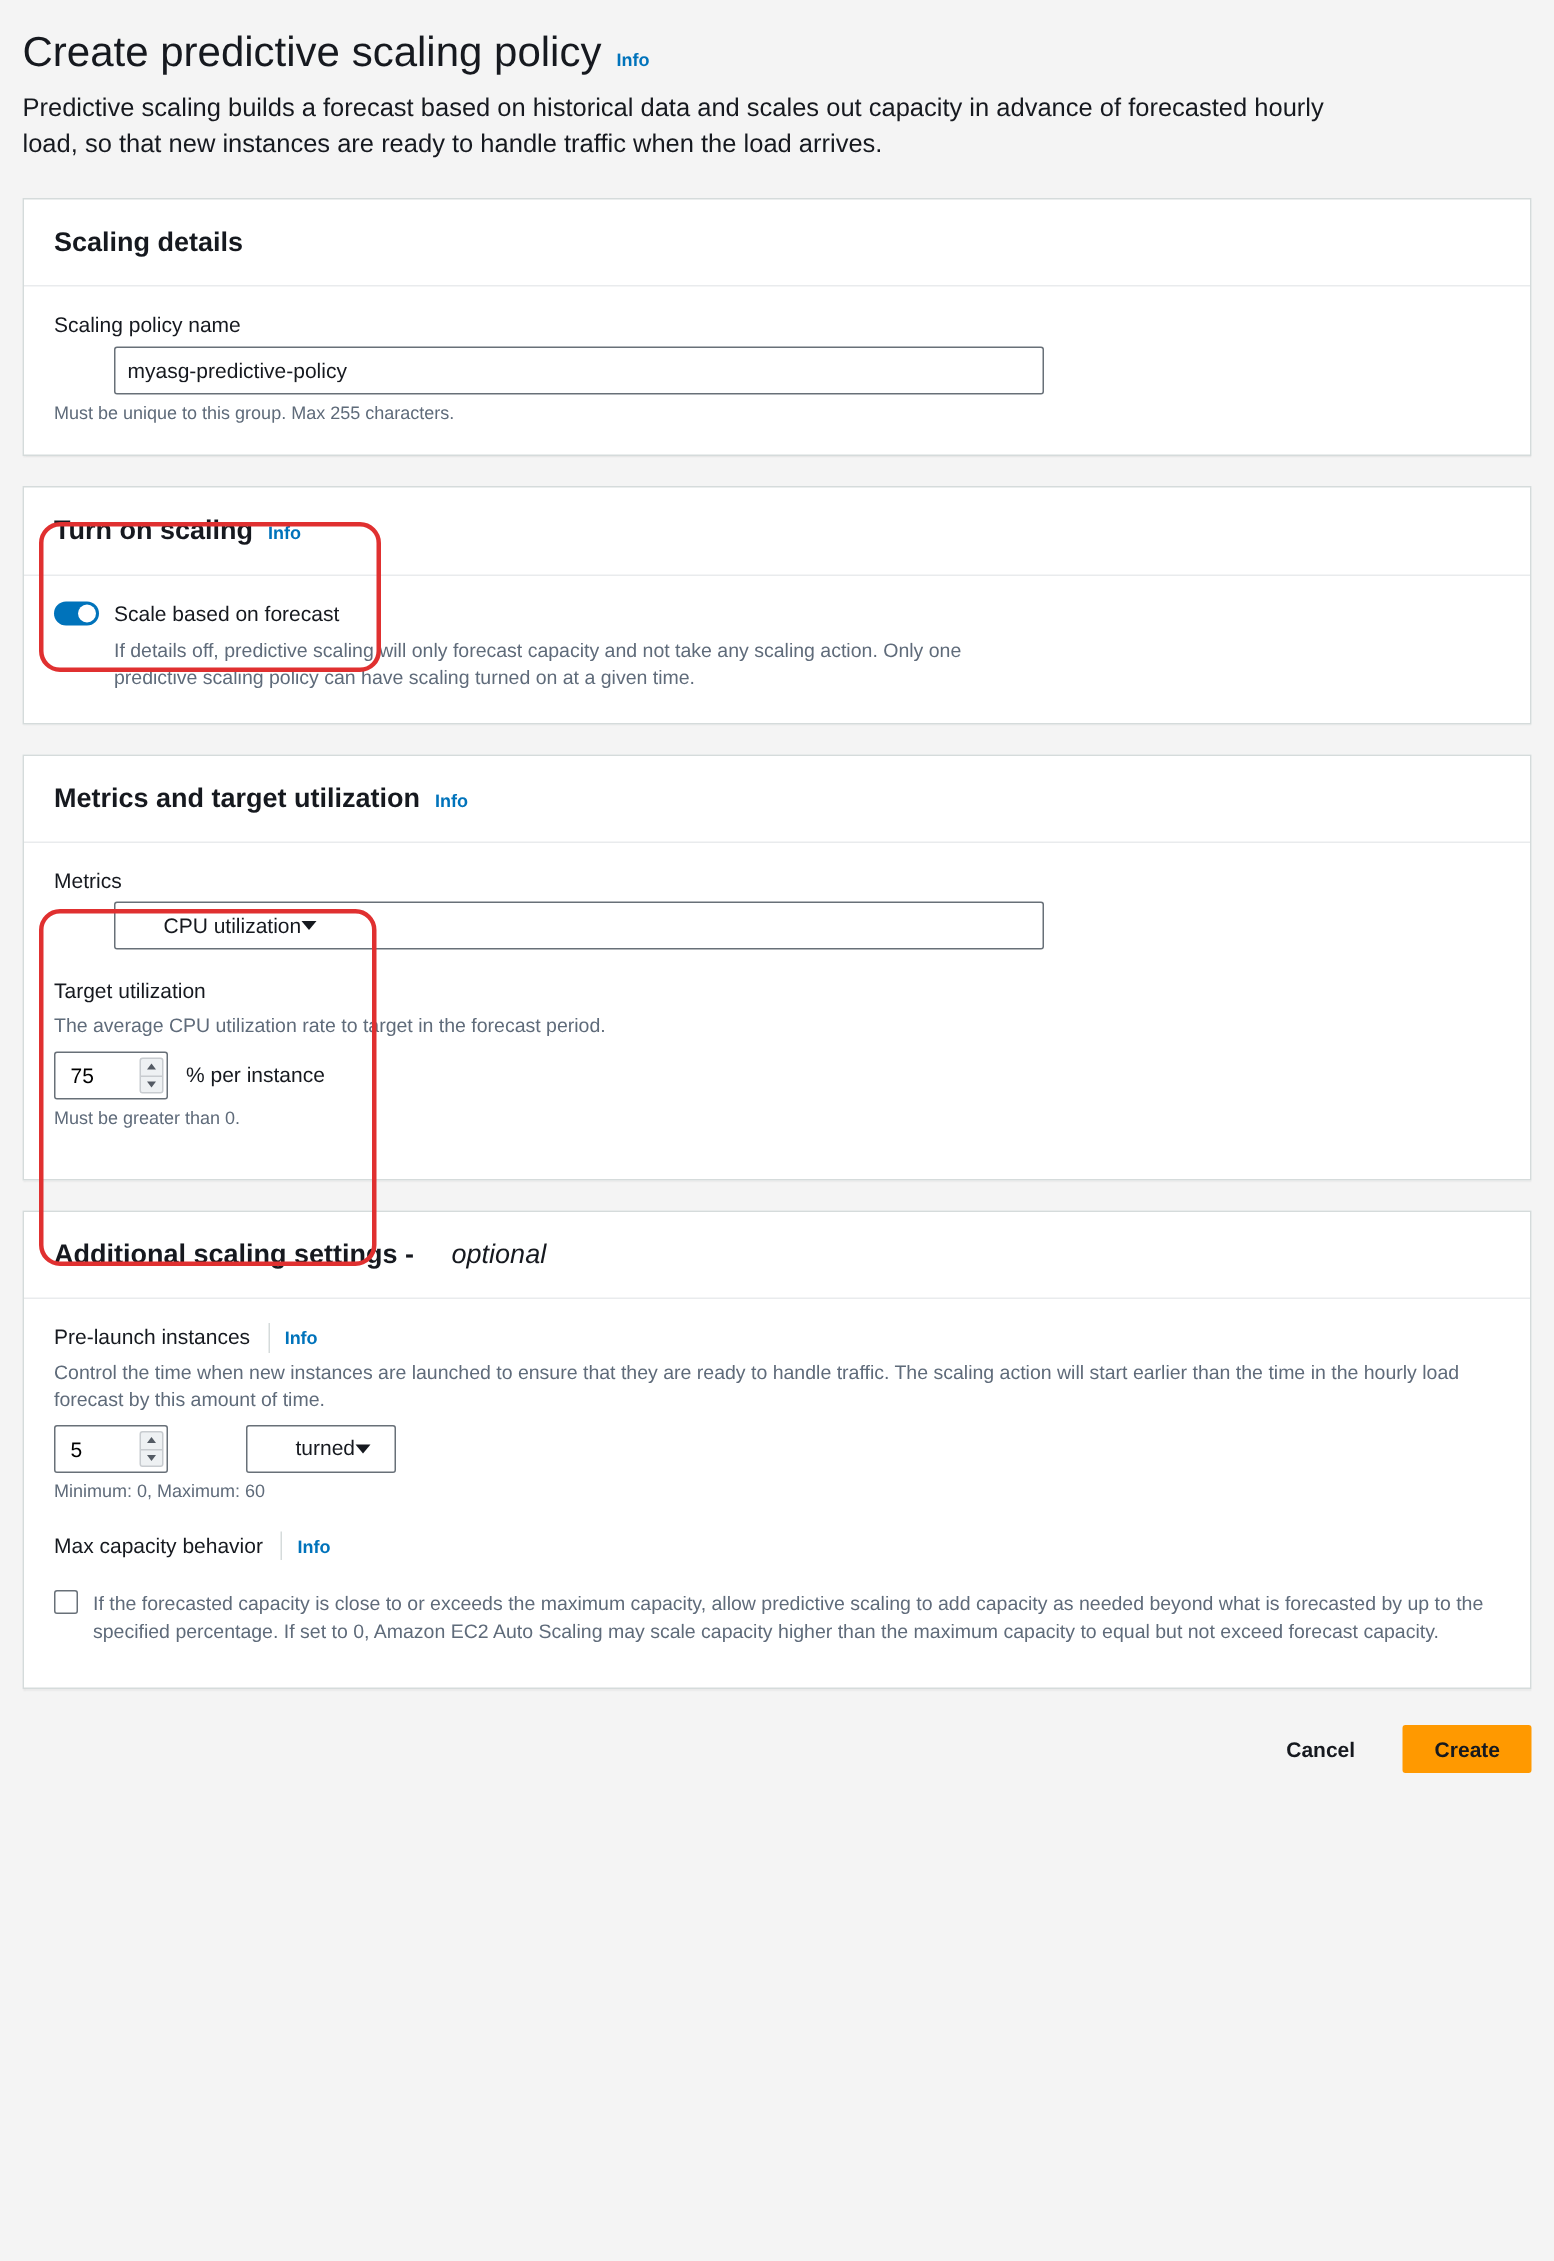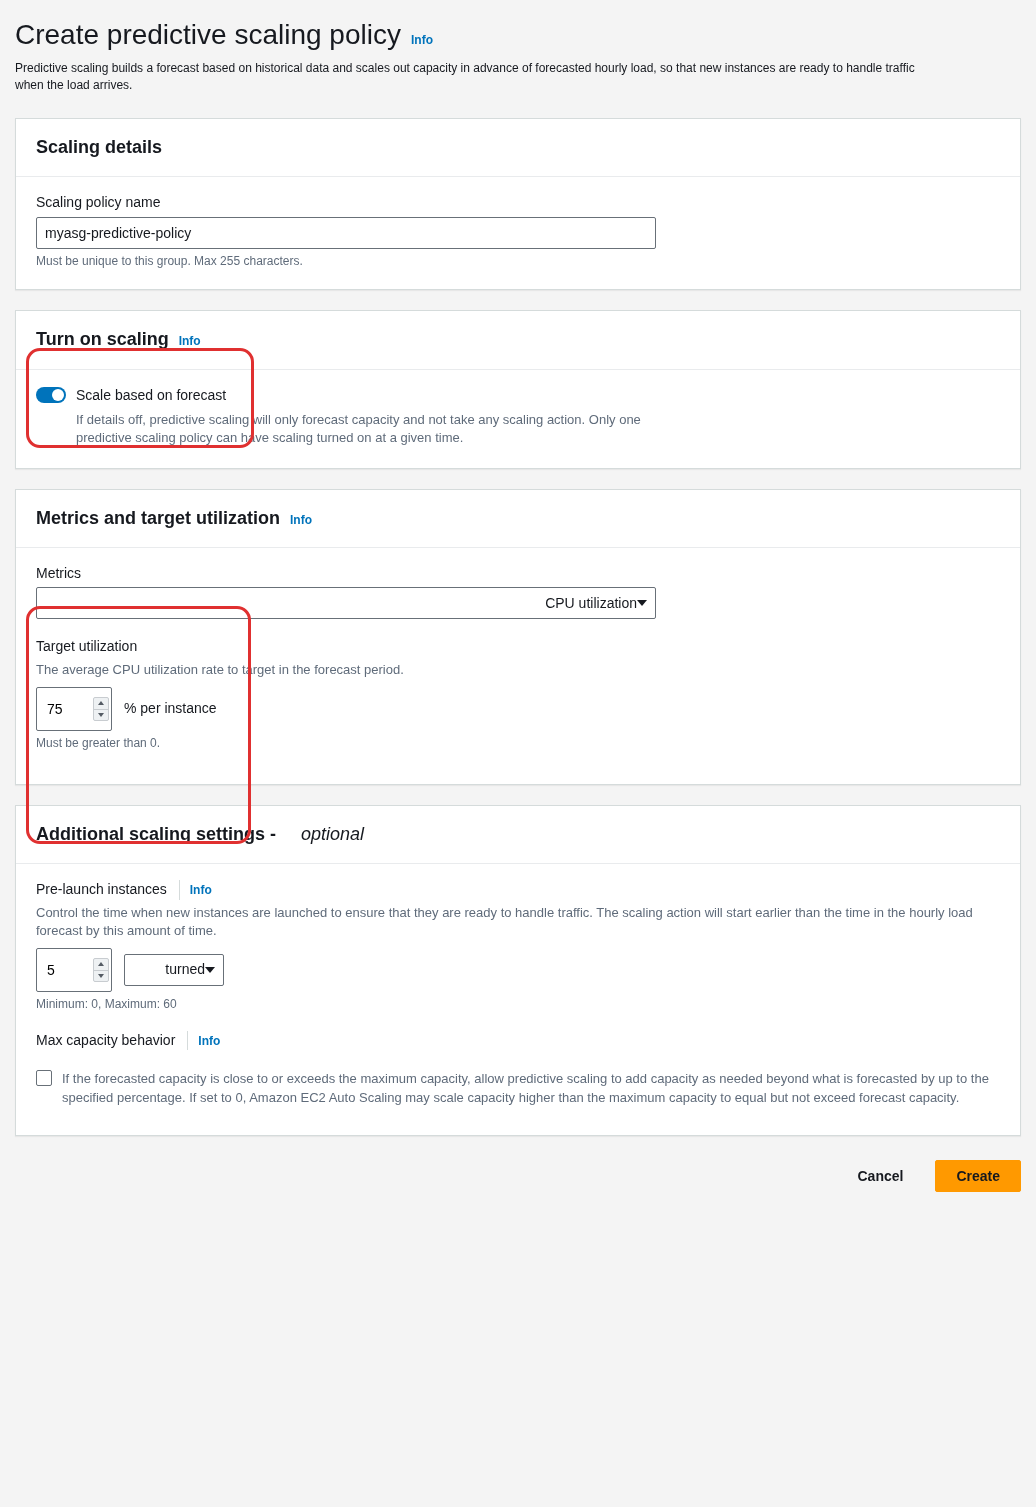--- a/index.html
+++ b/index.html
@@ -27,21 +27,21 @@
   }
   h1.page-title {
     font-size: 28px;
     font-weight: 400;
     margin: 0 0 6px 0;
     display: flex;
     align-items: baseline;
     gap: 10px;
   }
   .page-desc {
-    font-size: 12px;
+    font-size: 17px;
     color: var(--ink);
     margin: 0 0 24px 0;
     max-width: 900px;
   }
   .panel {
     background: var(--panel-bg);
     border: 1px solid var(--panel-border);
     margin-bottom: 20px;
     box-shadow: 0 1px 1px rgba(0,0,0,0.05);
   }
@@ -90,36 +90,37 @@
   .divider-left { border-left: 1px solid #d5dbdb; padding-left: 10px; margin-left: 4px;}
   input[type="text"].text-input,
   .select-box {
     height: 32px;
     border: 1px solid #687078;
     border-radius: 2px;
     padding: 4px 8px;
     font-size: 14px;
     background: #fff;
     color: var(--ink);
+    margin-left: 40px;
   }
   input.text-input { width: 620px; }
-  .select-box { width: 620px; display: flex; align-items: center; justify-content: flex-end; cursor: pointer; padding-left: 32px;}
+  .select-box { width: 620px; display: flex; align-items: center; justify-content: flex-start; cursor: pointer; padding-left: 32px;}
   .select-box.small { width: 100px; }
   .caret-down {
     width: 0; height: 0;
     border-left: 5px solid transparent;
     border-right: 5px solid transparent;
     border-top: 6px solid #16191f;
   }
   .number-input {
     display: inline-flex;
     align-items: center;
     border: 1px solid #687078;
     border-radius: 2px;
-    height: 44px;
+    height: 32px;
     padding: 0 2px 0 8px;
     background: #fff;
   }
   .number-input .num-value {
     width: 44px;
     border: none;
     outline: none;
     font-size: 14px;
     background: transparent;
   }

